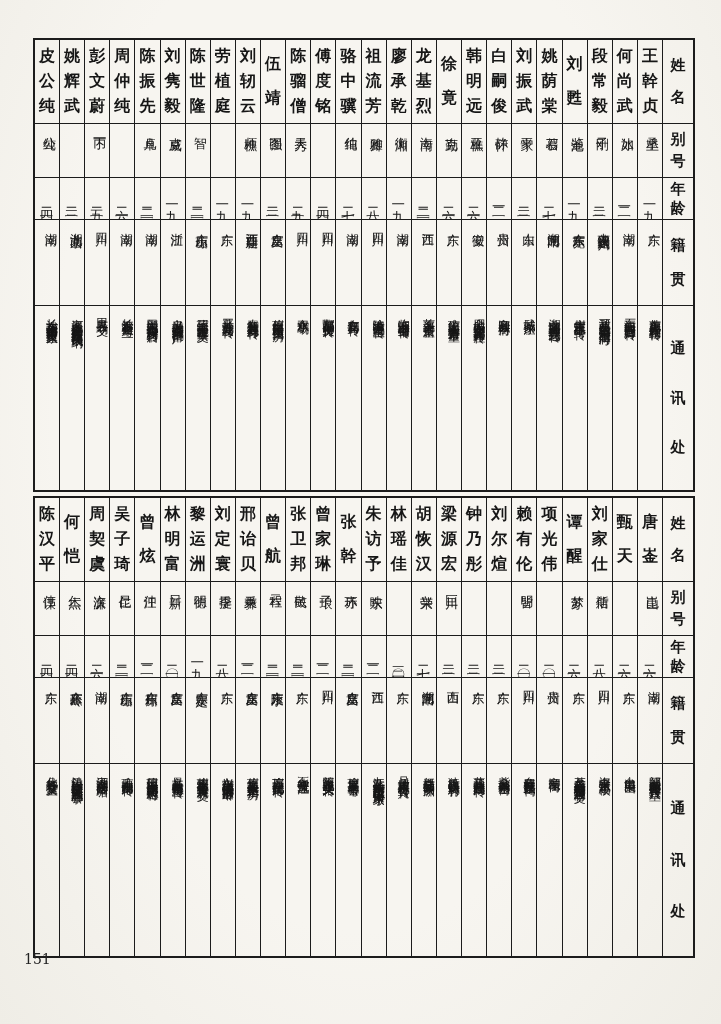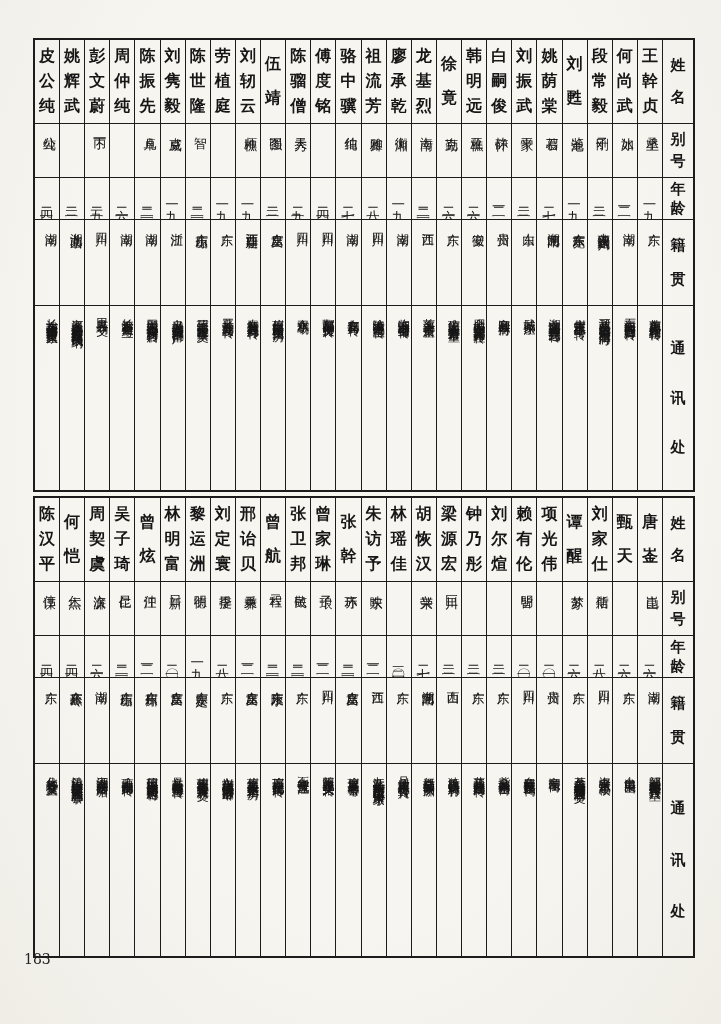--- a/index.html
+++ b/index.html
@@ -689,13 +689,13 @@
         <span>汉</span>
         <span>平</span>
       </div>
     <div class="c r-alias c-v c-alias">伟谋</div>
     <div class="c r-age c-age">二四</div>
     <div class="c r-origin c-v c-origin">广东</div>
     <div class="c r-addr c-v c-addr">化县新安圩义安堂</div>
   </div>
 </div>
 
-<div class="pagenum">183</div>
+<div class="pagenum">151</div>
 
 </body></html>

